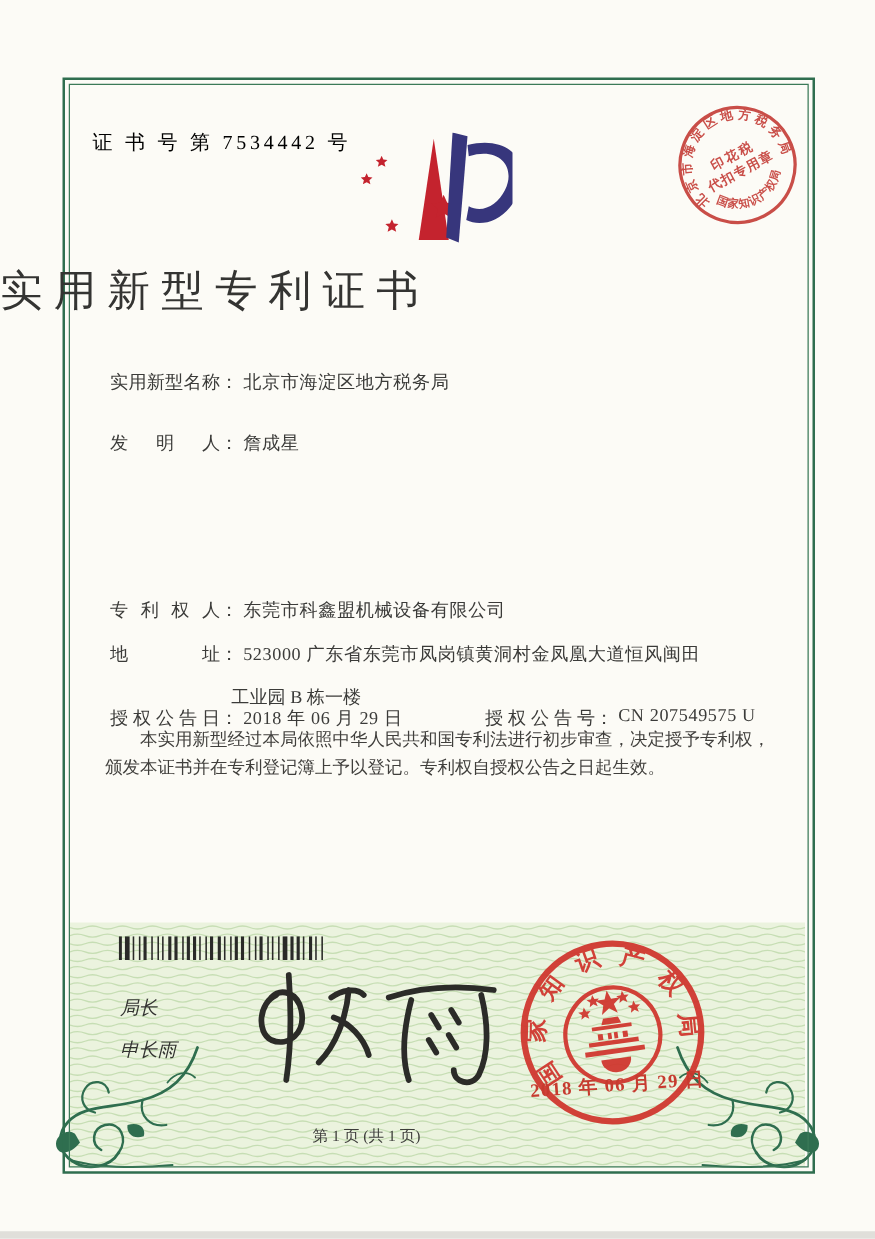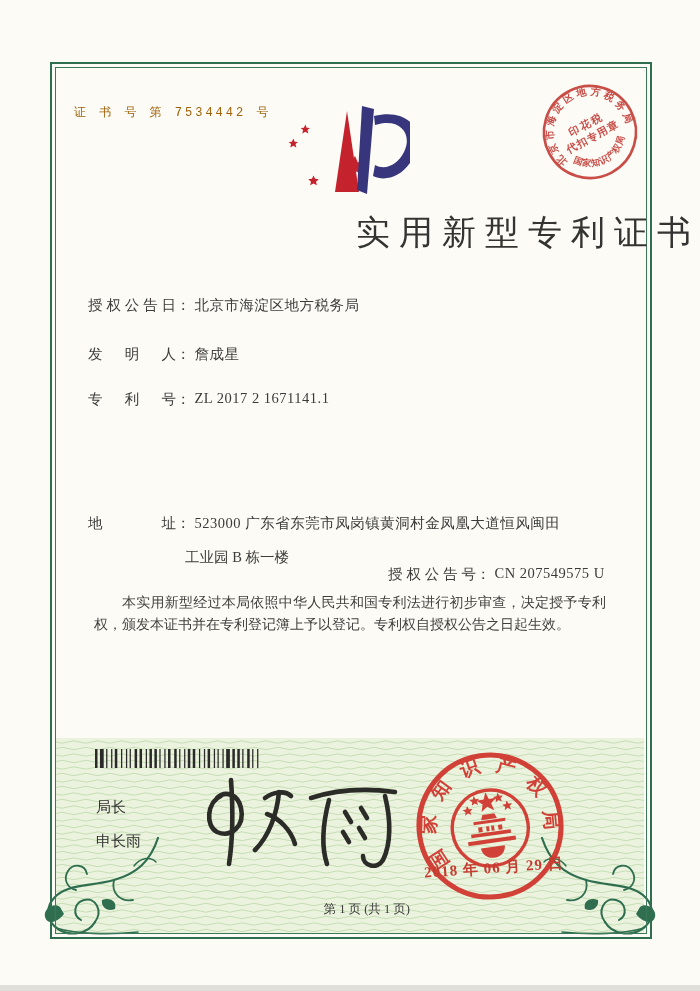--- a/index.html
+++ b/index.html
@@ -3,56 +3,56 @@
 <meta charset="utf-8">
 <style>
   html,body{margin:0;padding:0;background:#e8e8e4;}
   .page{position:relative;width:700px;height:991px;background:#fcfbf6;overflow:hidden;
         font-family:"Liberation Serif","DejaVu Serif",serif;color:#3b3b39;}
   .abs{position:absolute;}
   
   .frame-outer{left:50px;top:62px;width:598px;height:873px;border:2px solid #2f6e4f;z-index:3;pointer-events:none;}
   .frame-inner{position:absolute;left:3px;top:3px;right:3px;bottom:3px;border:1px solid #3b7a58;}
   
-  .cert-no{left:74px;top:104px;font-size:12px;letter-spacing:3px;color:#a16207;z-index:4;font-family:Liberation Mono, monospace;}
-  
-  .title{left:0;top:210px;width:700px;text-align:right;font-size:34px;letter-spacing:9px;
+  .cert-no{left:74px;top:104px;font-size:16px;letter-spacing:3px;color:#000000;z-index:4;}
+  
+  .title{left:0;top:210px;width:700px;text-align:left;font-size:34px;letter-spacing:9px;
          color:#343432;z-index:4;font-weight:normal;}
   
   .frow{left:88px;height:22px;font-size:14.5px;z-index:4;white-space:nowrap;}
   .flabel{display:inline-block;width:88px;text-align:justify;text-align-last:justify;vertical-align:top;}
   .fcolon{display:inline-block;vertical-align:top;}
   .fvalue{display:inline-block;margin-left:4px;vertical-align:top;letter-spacing:0.5px;}
   .addr2{left:185px;top:537px;font-size:14.5px;z-index:4;margin-top:11px;}
   .grant-right{left:388px;top:565px;height:22px;font-size:14.5px;z-index:4;white-space:nowrap;}
   
   .body-text{left:84px;top:582px;width:532px;font-size:14px;line-height:22.4px;
              text-align:justify;color:#403f3c;z-index:4;}
-  .body-text p{margin:10px;text-indent:2em;}
+  .body-text p{margin:0;text-indent:2em;}
   
   .band{left:56px;top:738px;width:588px;height:196px;background:#ebf3de;z-index:1;}
   
   .flourish{width:118px;height:100px;z-index:2;}
   .flourish-left{left:42px;top:836px;}
   .flourish-right{left:540px;top:836px;transform:scaleX(-1);}
   
   .barcode{left:95px;top:749px;z-index:4;}
   
-  .signoff{left:96px;top:790px;font-size:15px;line-height:34px;z-index:4;color:#323230;}
+  .signoff{left:96px;top:790px;font-size:15px;line-height:34px;z-index:4;color:#323230;font-style:italic;}
   .signature{left:193px;top:768px;z-index:4;}
   
   .seal{left:404px;top:740px;z-index:5;}
   .seal-date{left:424px;top:857px;width:190px;font-size:15px;color:#c63b2f;letter-spacing:1px;
              transform:rotate(-4deg);z-index:6;font-weight:bold;}
   
   .tax-stamp{left:515px;top:57px;transform:rotate(-28deg);z-index:5;opacity:.92;}
   
   .logo{left:288px;top:106px;z-index:4;}
   
-  .page-num{left:250px;top:901px;width:160px;text-align:right;font-size:12.5px;color:#3c3c3a;z-index:4;}
+  .page-num{left:250px;top:901px;width:160px;text-align:left;font-size:12.5px;color:#3c3c3a;z-index:4;}
   .scan-shadow{left:0;bottom:0;width:700px;height:6px;background:#c9c9c2;opacity:.55;z-index:7;}
 </style>
 </head>
 <body>
 
 <div class="page">
 
   <div class="abs band">
     <svg id="waves" width="588" height="196">
         <path d="M0 4.0 q 6 2.4 12 0 q 6 -2.4 12 0 q 6 2.4 12 0 q 6 -2.4 12 0 q 6 2.4 12 0 q 6 -2.4 12 0 q 6 2.4 12 0 q 6 -2.4 12 0 q 6 2.4 12 0 q 6 -2.4 12 0 q 6 2.4 12 0 q 6 -2.4 12 0 q 6 2.4 12 0 q 6 -2.4 12 0 q 6 2.4 12 0 q 6 -2.4 12 0 q 6 2.4 12 0 q 6 -2.4 12 0 q 6 2.4 12 0 q 6 -2.4 12 0 q 6 2.4 12 0 q 6 -2.4 12 0 q 6 2.4 12 0 q 6 -2.4 12 0 q 6 2.4 12 0 q 6 -2.4 12 0 q 6 2.4 12 0 q 6 -2.4 12 0 q 6 2.4 12 0 q 6 -2.4 12 0 q 6 2.4 12 0 q 6 -2.4 12 0 q 6 2.4 12 0 q 6 -2.4 12 0 q 6 2.4 12 0 q 6 -2.4 12 0 q 6 2.4 12 0 q 6 -2.4 12 0 q 6 2.4 12 0 q 6 -2.4 12 0 q 6 2.4 12 0 q 6 -2.4 12 0 q 6 2.4 12 0 q 6 -2.4 12 0 q 6 2.4 12 0 q 6 -2.4 12 0 q 6 2.4 12 0 q 6 -2.4 12 0 q 6 2.4 12 0 q 6 -2.4 12 0" fill="none" stroke="#bdd8a9" stroke-width="1" opacity="0.8"></path>
@@ -148,32 +148,35 @@
     <text font-size="9" fill="#c5403a" font-weight="bold">
       <textPath href="#taxBottom" textLength="66" lengthAdjust="spacing">国家知识产权局</textPath>
     </text>
     <text x="75" y="70" text-anchor="middle" font-size="10.5" letter-spacing="2" fill="#c5403a" font-weight="bold">印花税</text>
     <text x="75" y="84" text-anchor="middle" font-size="10.5" letter-spacing="1" fill="#c5403a" font-weight="bold">代扣专用章</text>
   </svg>
 
   <div class="abs title">实用新型专利证书</div>
 
   <div class="abs frow" style="top:296px">
-    <span class="flabel">授权公告日</span><span class="fcolon">：</span><span class="fvalue">北京市海淀区地方税务局</span>
+    <span class="flabel">实用新型名称</span><span class="fcolon">：</span><span class="fvalue">北京市海淀区地方税务局</span>
   </div>
   <div class="abs frow" style="top:345px">
     <span class="flabel">发明人</span><span class="fcolon">：</span><span class="fvalue">詹成星</span>
   </div>
-  <div class="abs frow" style="top:390px">
-    <span class="flabel">专利号</span><span class="fcolon">：</span><span class="fvalue">ZL 2017 2 1671141.1</span>
+  <div class="abs frow" style="top:479px">
+    <span class="flabel">专利权人</span><span class="fcolon">：</span><span class="fvalue">东莞市科鑫盟机械设备有限公司</span>
   </div>
   <div class="abs frow" style="top:514px">
     <span class="flabel">地址</span><span class="fcolon">：</span><span class="fvalue">523000 广东省东莞市凤岗镇黄洞村金凤凰大道恒风闽田</span>
   </div>
   <div class="abs addr2">工业园 B 栋一楼</div>
+  <div class="abs frow" style="top:565px">
+    <span class="flabel">授权公告日</span><span class="fcolon">：</span><span class="fvalue">2018 年 06 月 29 日</span>
+  </div>
   <div class="abs grant-right">
     <span class="flabel">授权公告号</span><span class="fcolon">：</span><span class="fvalue">CN 207549575 U</span>
   </div>
 
   <div class="abs body-text">
     <p>本实用新型经过本局依照中华人民共和国专利法进行初步审查，决定授予专利权，颁发本证书并在专利登记簿上予以登记。专利权自授权公告之日起生效。</p>
   </div>
 
   <svg class="abs barcode" id="barcode-svg" width="178" height="20">
       <rect x="0" y="0" width="2.5" height="19" fill="#2a2a28"></rect>

